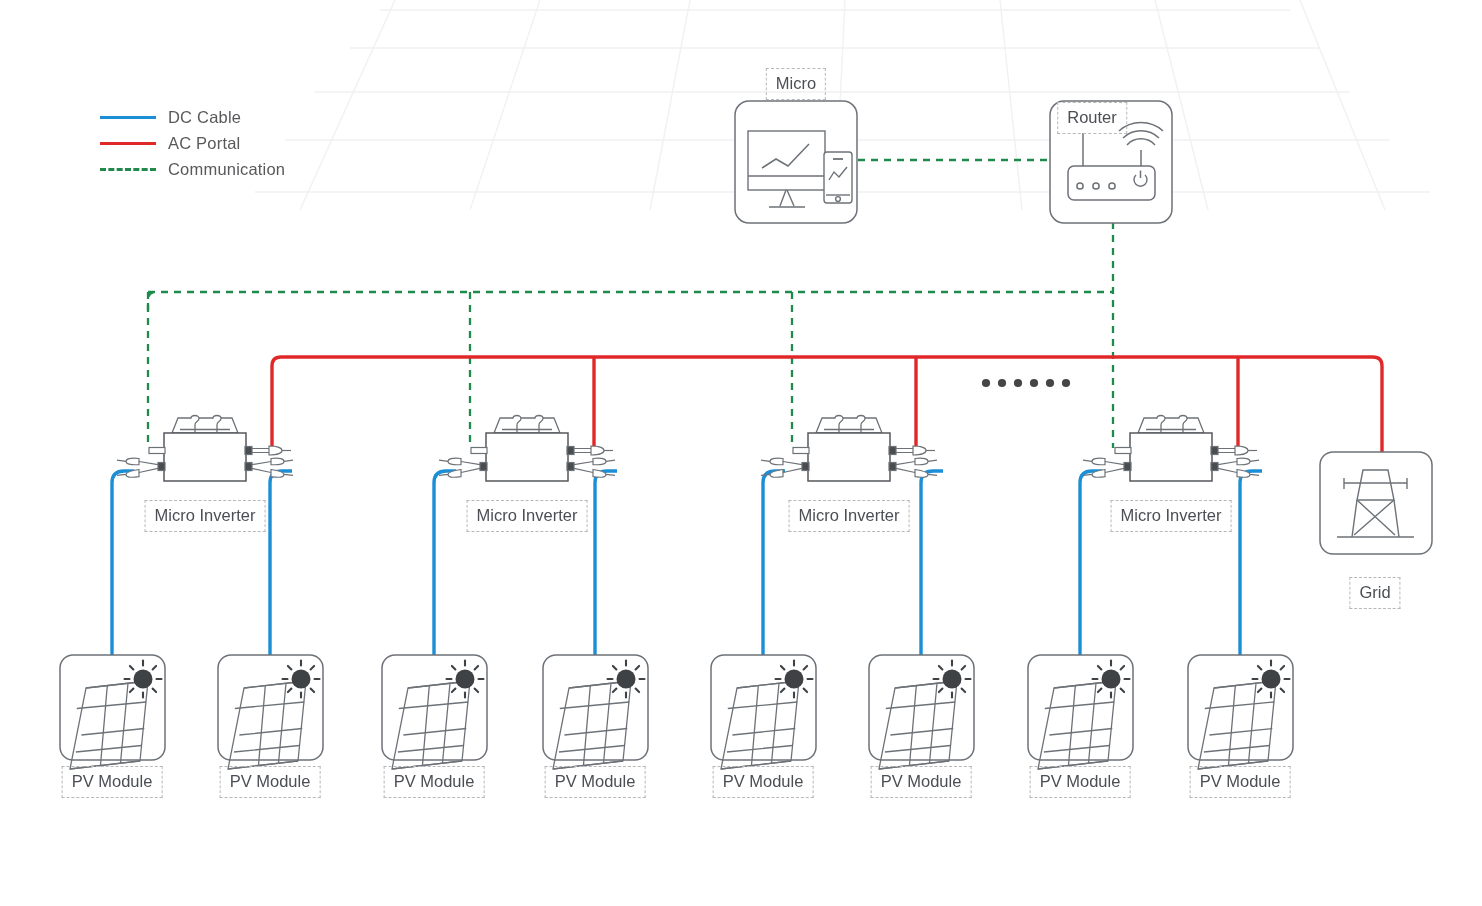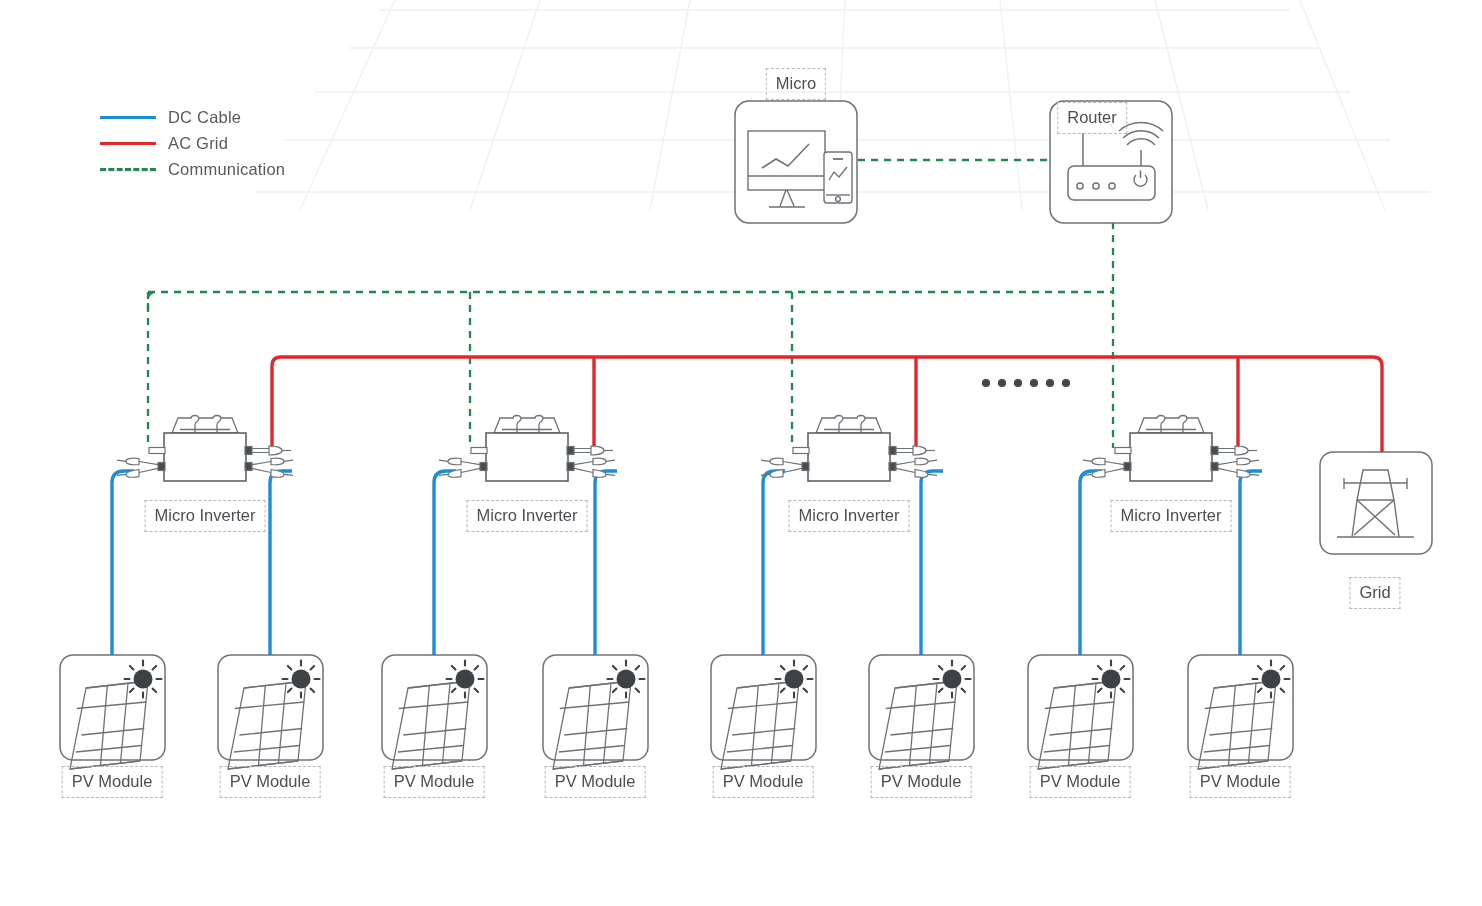--- a/index.html
+++ b/index.html
@@ -270,21 +270,21 @@
     </g>
   </svg>
 
   <div class="legend-wrap">
     <div class="legend-row">
       <span class="legend-swatch" style="background:#1b8ed6"></span>
       <span class="legend-label">DC Cable</span>
     </div>
     <div class="legend-row">
       <span class="legend-swatch" style="background:#e12828"></span>
-      <span class="legend-label">AC Grid</span>
+      <span class="legend-label">AC Portal</span>
     </div>
     <div class="legend-row">
       <span class="legend-swatch dash"></span>
       <span class="legend-label">Communication</span>
     </div>
   </div>
 
   <div class="node-label ctr" style="left:796px;top:68px;">Micro</div>
   <div class="node-label ctr" style="left:1092px;top:68px;margin-top:34px;">Router</div>
   <div class="node-label ctr" style="left:1375px;top:557px;margin-top:20px;">Grid</div>

